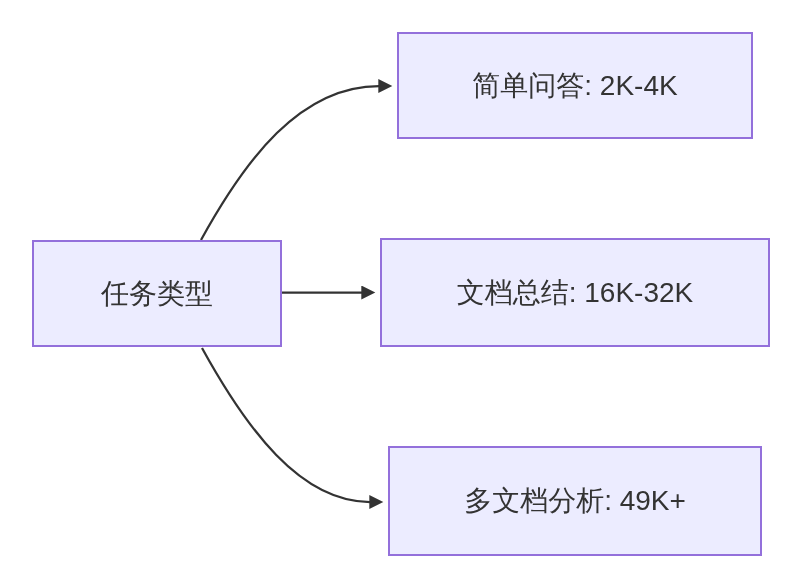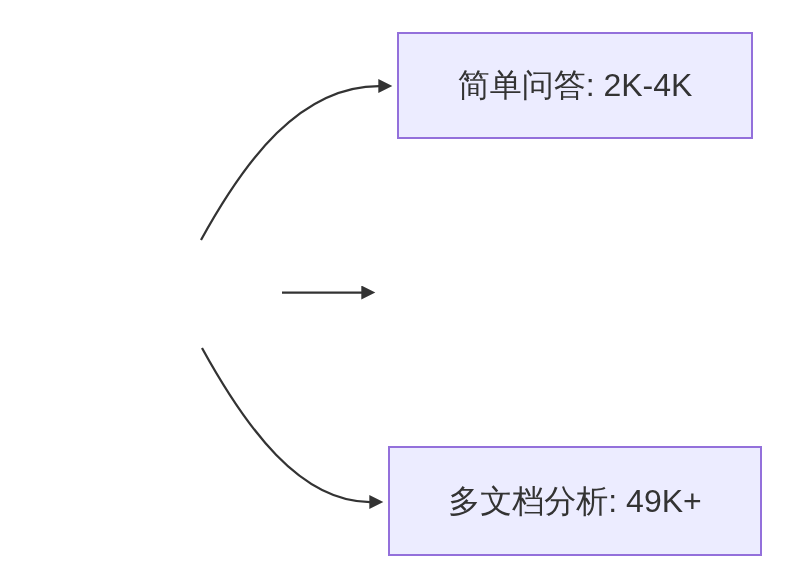--- a/index.html
+++ b/index.html
@@ -35,21 +35,21 @@
   }
   .arrowhead { fill: var(--edge); }
   .node {
     position: absolute;
     display: flex;
     align-items: center;
     justify-content: center;
     background: var(--node-fill);
     border: 2px solid var(--node-border);
     color: var(--text);
-    font-size: 32px;
+    font-size: 28px;
     text-align: center;
     line-height: 1.2;
   }
   .node-task  { left: 32px;  top: 240px; width: 250px; height: 107px; }
   .node-qa    { left: 397px; top: 32px;  width: 356px; height: 107px; }
   .node-doc   { left: 380px; top: 238px; width: 390px; height: 109px; }
   .node-multi { left: 388px; top: 446px; width: 374px; height: 110px; }
 </style>
 </head>
 <body>
@@ -60,23 +60,29 @@
     <defs>
       <marker id="arrow" viewBox="0 0 10 10" refX="0.5" refY="5" markerUnits="userSpaceOnUse" markerWidth="18" markerHeight="14" orient="auto">
         <path class="arrowhead" d="M 0 0 L 10 5 L 0 10 z"></path>
       </marker>
     </defs>
     <path class="edge" marker-end="url(#arrow)" d="M 201 240 C 245 160, 300 86, 379 86"></path>
     <path class="edge" marker-end="url(#arrow)" d="M 282 292.5 L 362 292.5"></path>
     <path class="edge" marker-end="url(#arrow)" d="M 202 348 C 246 428, 300 502, 370 502"></path>
   </svg>
 
+  <div class="node node-task">
+    <span>任务类型</span>
+  </div>
 
   <div class="node node-qa">
     <span>简单问答: 2K-4K</span>
   </div>
 
+  <div class="node node-doc">
+    <span>文档总结: 16K-32K</span>
+  </div>
 
   <div class="node node-multi">
     <span>多文档分析: 49K+</span>
   </div>
 
 </div>
 
 </body></html>

